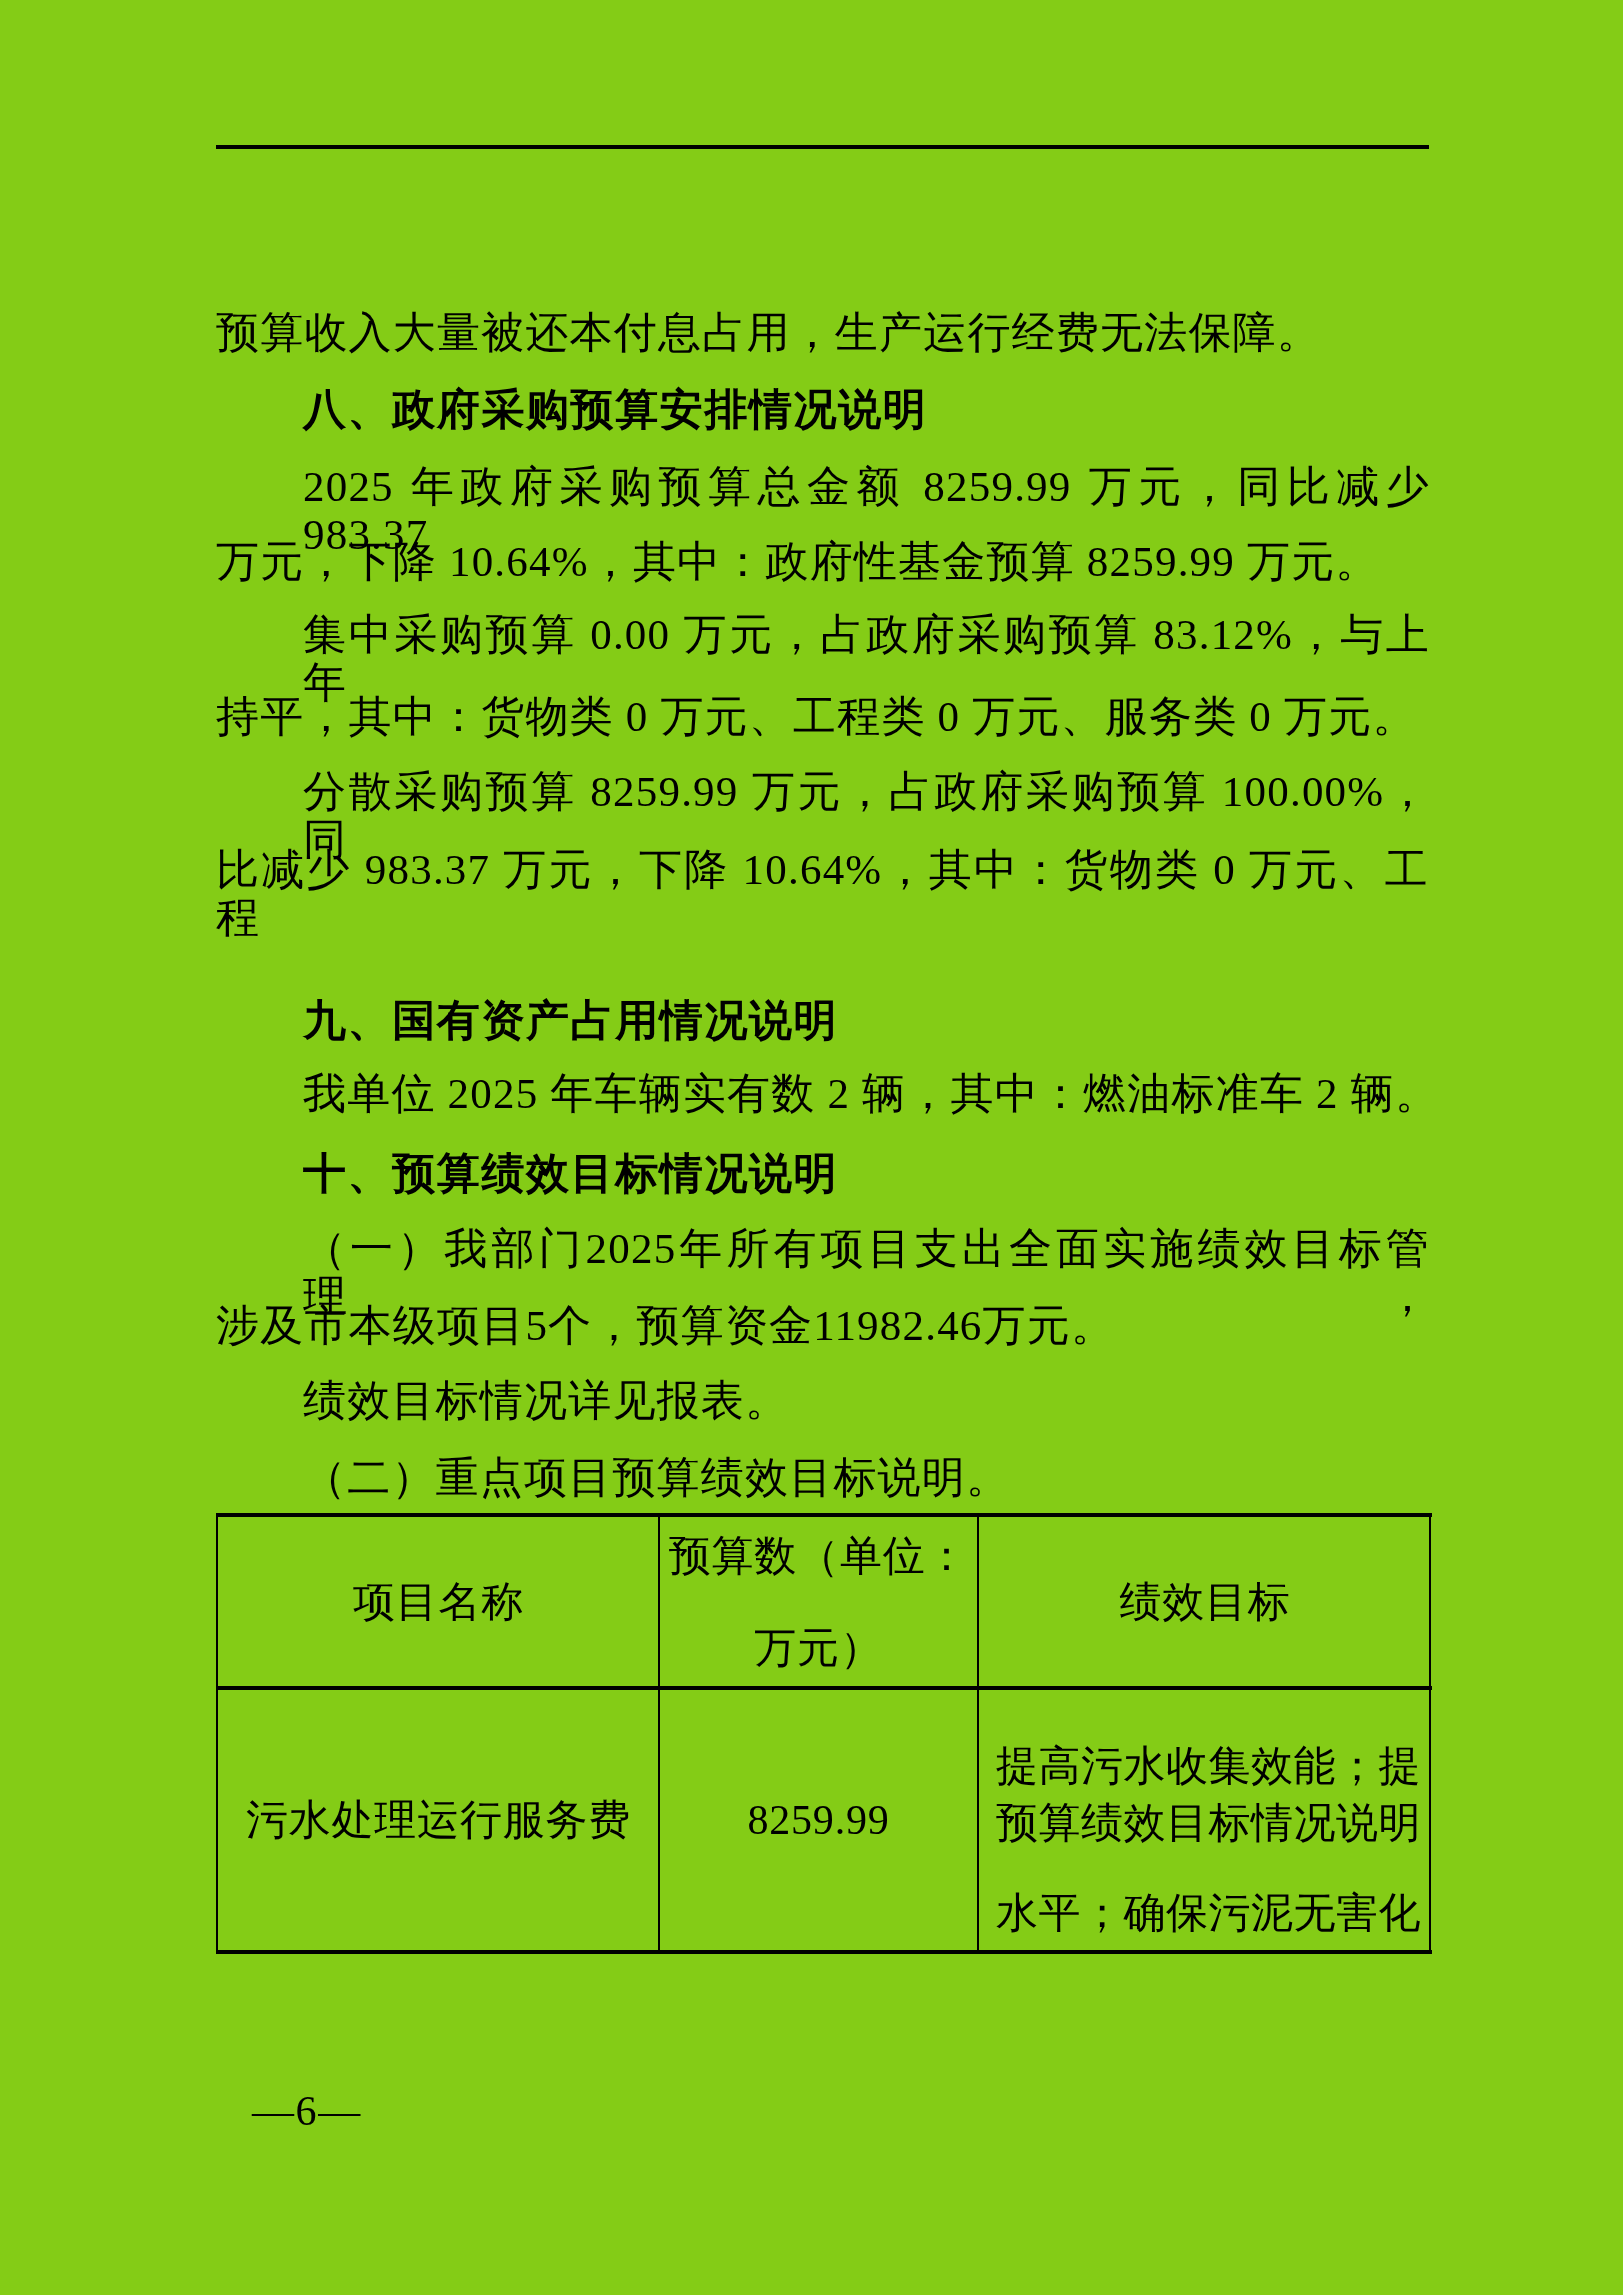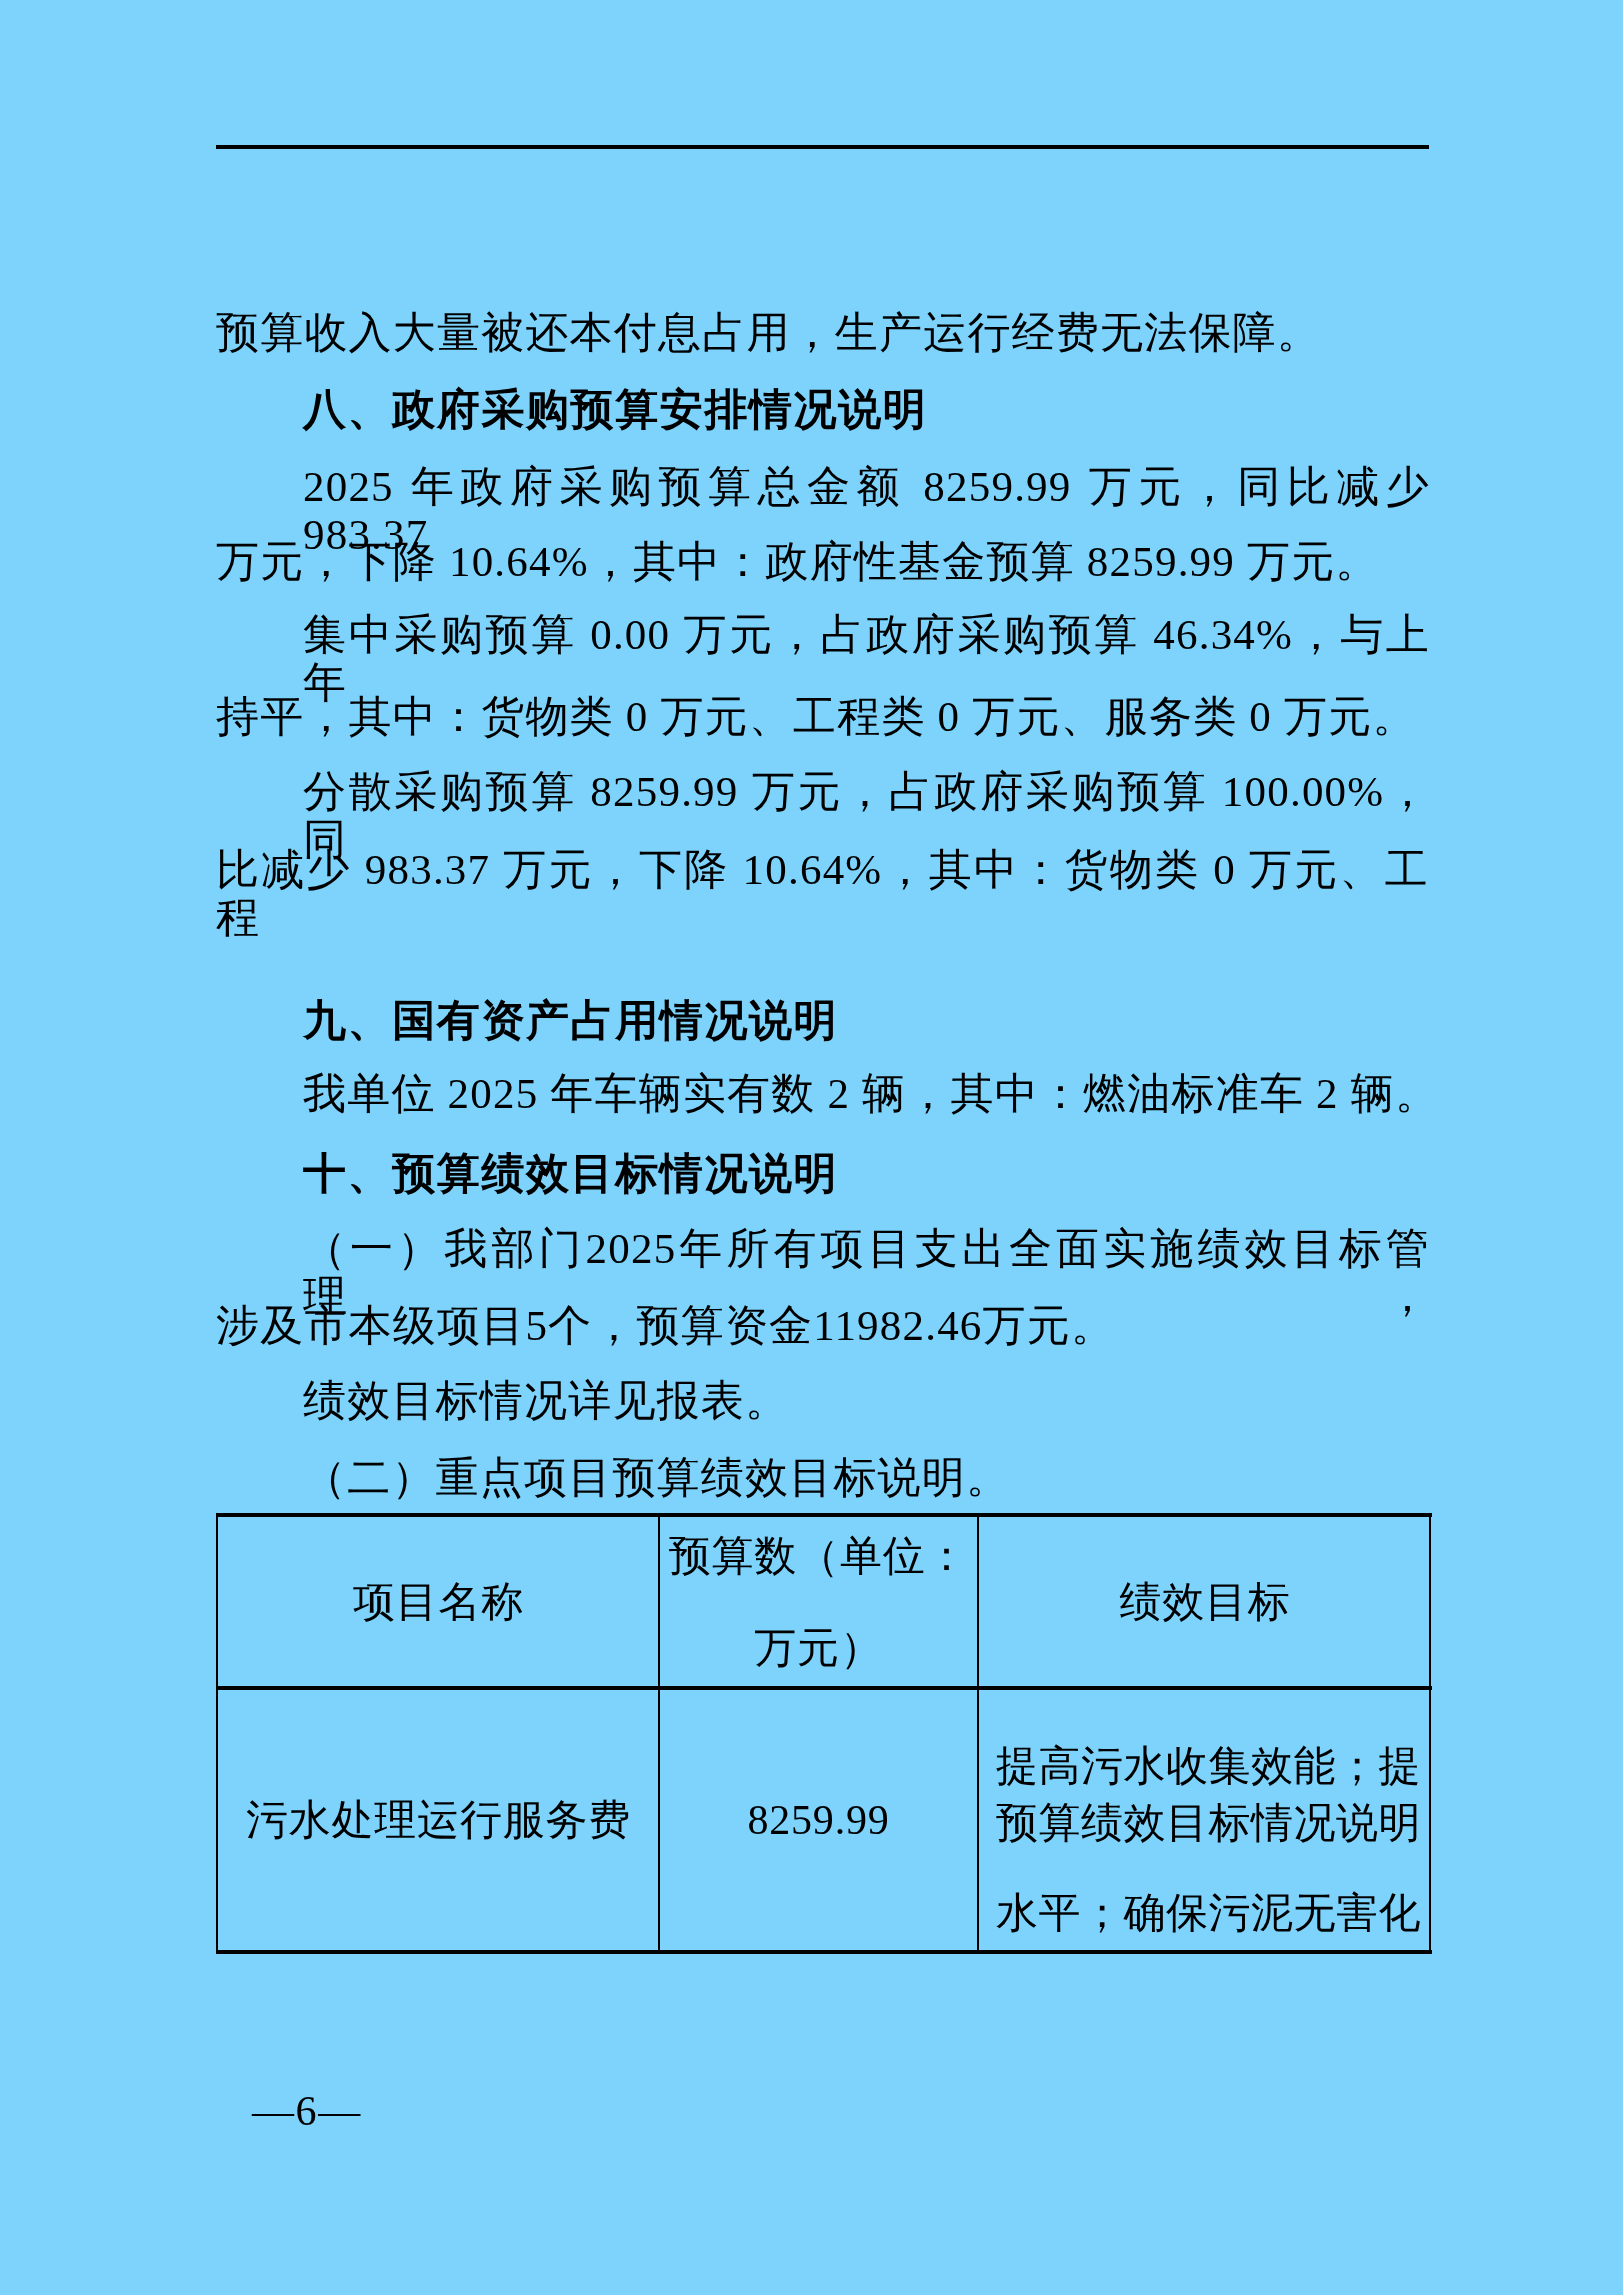--- a/index.html
+++ b/index.html
@@ -1,19 +1,19 @@
 <!DOCTYPE html>
 <html style="font-size:12.8px"><head>
 <meta charset="utf-8">
 <style>
   html,body{margin:0;padding:0;background:#888;}
   .page{
     position:relative;
     width:1623px;height:2295px;
-    background:#7dd3fc;
+    background:#84cc16;
     overflow:hidden;
     font-family:"Liberation Serif","DejaVu Serif",serif;
     color:#000;
   }
   .rule{position:absolute;background:#000;}
   .ln{
     position:absolute;
     font-size:43px;
     letter-spacing:1.2px;
     line-height:1.12;
@@ -64,21 +64,21 @@
   <div class="rule" style="left:216px;top:145px;width:1213px;height:4px;"></div>
 
   <div class="ln" style="left:216px;top:309px;">预算收入大量被还本付息占用，生产运行经费无法保障。</div>
 
   <div class="ln hd" style="left:303px;top:385px;">八、政府采购预算安排情况说明</div>
 
   <div class="ln jf" style="left:303px;top:463px;width:1127px;">2025 年政府采购预算总金额 8259.99 万元，同比减少 983.37</div>
 
   <div class="ln" style="left:216px;top:538px;">万元，下降 10.64%，其中：政府性基金预算 8259.99 万元。</div>
 
-  <div class="ln jf" style="left:303px;top:611px;width:1127px;">集中采购预算 0.00 万元，占政府采购预算 46.34%，与上年</div>
+  <div class="ln jf" style="left:303px;top:611px;width:1127px;">集中采购预算 0.00 万元，占政府采购预算 83.12%，与上年</div>
 
   <div class="ln" style="left:216px;top:693px;">持平，其中：货物类 0 万元、工程类 0 万元、服务类 0 万元。</div>
 
   <div class="ln jf" style="left:303px;top:768px;width:1127px;">分散采购预算 8259.99 万元，占政府采购预算 100.00%，同</div>
 
   <div class="ln jf" style="left:216px;top:846px;width:1213px;">比减少 983.37 万元，下降 10.64%，其中：货物类 0 万元、工程</div>
 
 
   <div class="ln hd" style="left:303px;top:996px;">九、国有资产占用情况说明</div>
 

